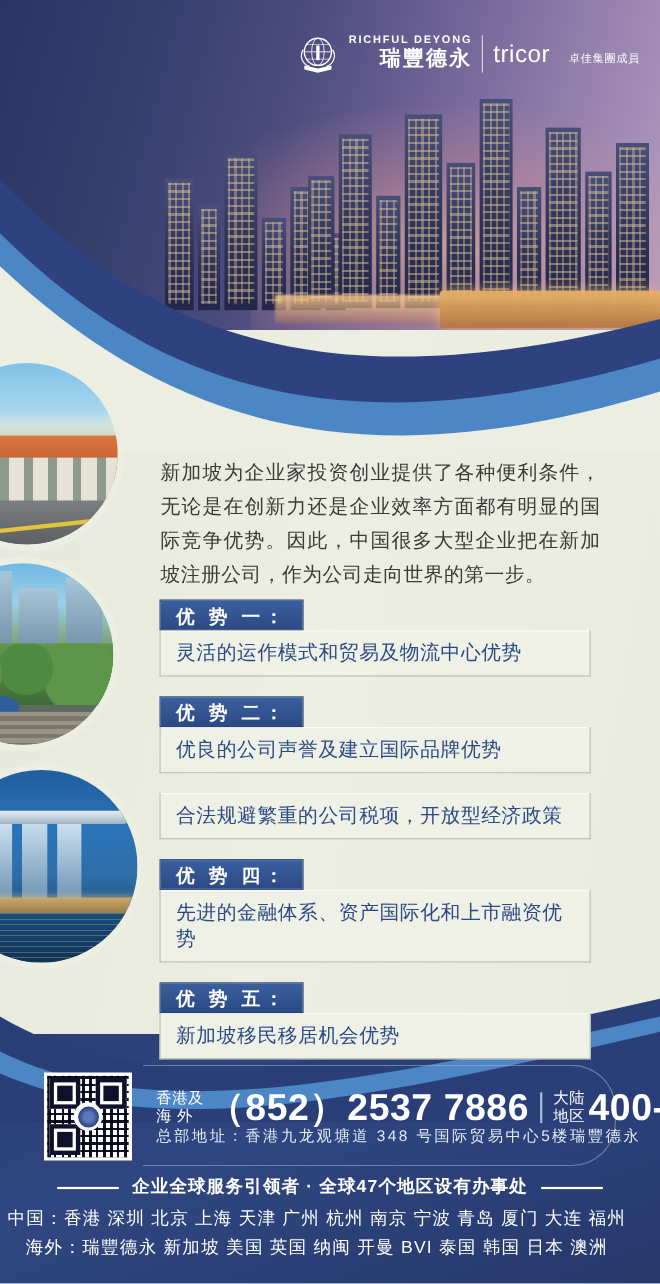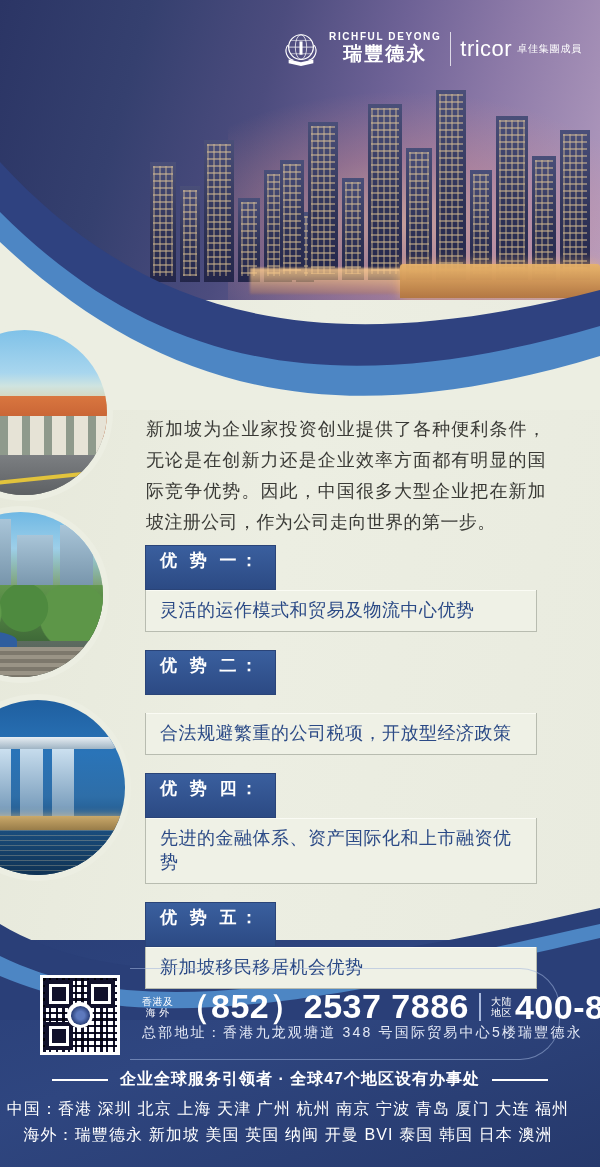--- a/index.html
+++ b/index.html
@@ -154,21 +154,21 @@
     position:absolute;left:146px;top:96px;width:400px;
     font-size:18px;line-height:1.72;color:#3a3a36;letter-spacing:.4px;
     text-align:justify;
   }
 
   .adv-list{position:absolute;left:145px;top:245px;width:392px;}
   .adv-item{margin-bottom:18px;}
   .adv-badge{
     display:inline-block;
     min-width:108px;
-    padding:3px 14px 17px 14px;
+    padding:3px 14px 0 14px;
     background:linear-gradient(180deg,#3a5f9e,#2c4a84);
     color:#ffffff;font-size:17px;font-weight:bold;letter-spacing:4px;
     border:1px solid #2a4478;
     box-sizing:border-box;
   }
   .adv-body{
     border:1px solid #b8bcb0;
     border-top:none;
     background:#eff1e6;
     padding:8px 10px 9px 14px;
@@ -218,23 +218,21 @@
     border:1px solid rgba(160,180,220,.55);
     border-radius:0 40px 40px 0;
     border-left:none;
     box-sizing:border-box;
   }
   .phones{
     position:absolute;left:142px;top:16px;
     display:flex;align-items:center;color:#fff;white-space:nowrap;
   }
   .ph-label{
-    font-size:10px;line-height:1.12;letter-spacing:.5px;margin-right:3px;
-    text-align:center;
-    font-family:Liberation Serif, serif;
+    font-size:14px;line-height:1.12;letter-spacing:.5px;margin-right:3px;
   }
   .ph-num{font-size:34px;font-weight:bold;letter-spacing:.5px;}
   .ph-div{
     width:2px;height:28px;background:rgba(200,215,245,.8);
     margin:0 10px;
   }
   .addr{
     position:absolute;left:142px;top:56px;
     color:#e4e9f6;font-size:14px;letter-spacing:2.2px;white-space:nowrap;
   }
@@ -252,25 +250,25 @@
     color:#fff;text-align:center;
   }
   .region-row{font-size:16px;letter-spacing:1.1px;line-height:1.62;white-space:nowrap;}
 
   
   .brand{
     position:absolute;right:18px;top:30px;z-index:9;
     display:flex;align-items:center;gap:9px;
   }
   .brand-crest{width:38px;height:38px;position:relative;flex:0 0 auto;}
-  .brand-zh{display:flex;flex-direction:column;align-items:center;}
+  .brand-zh{display:flex;flex-direction:column;align-items:flex-end;}
   .brand-en{color:#fff;font-size:10px;font-weight:bold;letter-spacing:1.6px;line-height:1;}
   .brand-cn{color:#fff;font-size:19px;font-weight:bold;letter-spacing:2px;line-height:1.25;}
   .brand-sep{width:1px;height:34px;background:rgba(255,255,255,.75);}
-  .tricor{display:flex;align-items:center;gap:5px;}
+  .tricor{display:flex;align-items:flex-end;gap:17px;}
   .tricor-name{color:#fff;font-size:22px;letter-spacing:.5px;line-height:1;}
   .tricor-cn{color:#fff;font-size:10px;letter-spacing:.8px;}
 </style>
 </head>
 <body>
 
 <div class="poster">
 
   <div class="hero">
     <div class="hero-sky"></div>
@@ -374,20 +372,21 @@
 
     <div class="adv-list">
 
       <div class="adv-item">
         <div class="adv-badge">优 势 一：</div>
         <div class="adv-body">灵活的运作模式和贸易及物流中心优势</div>
       </div>
 
       <div class="adv-item">
         <div class="adv-badge">优 势 二：</div>
+        <div class="adv-body">优良的公司声誉及建立国际品牌优势</div>
       </div>
 
       <div class="adv-item">
         <div class="adv-body">合法规避繁重的公司税项，开放型经济政策</div>
       </div>
 
       <div class="adv-item">
         <div class="adv-badge">优 势 四：</div>
         <div class="adv-body">先进的金融体系、资产国际化和上市融资优势</div>
       </div>

